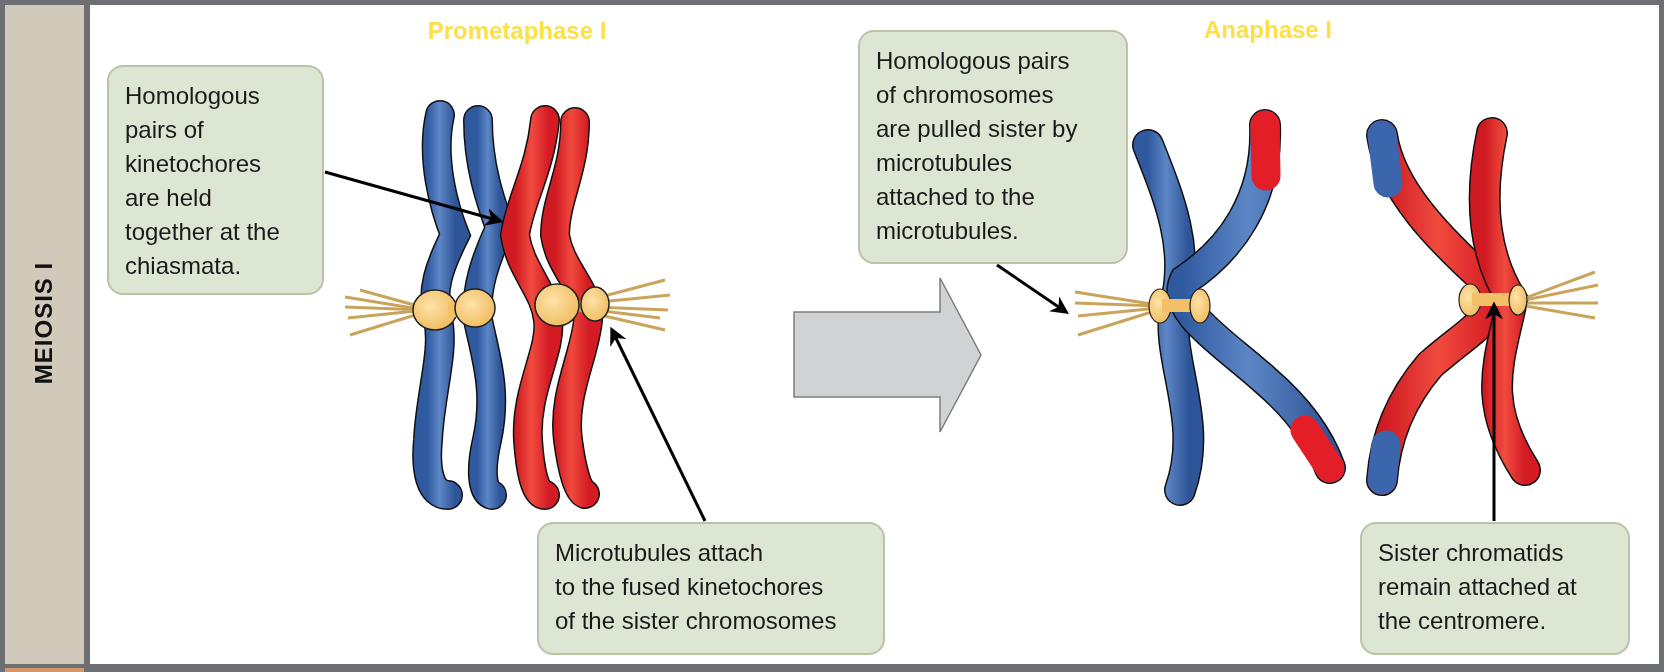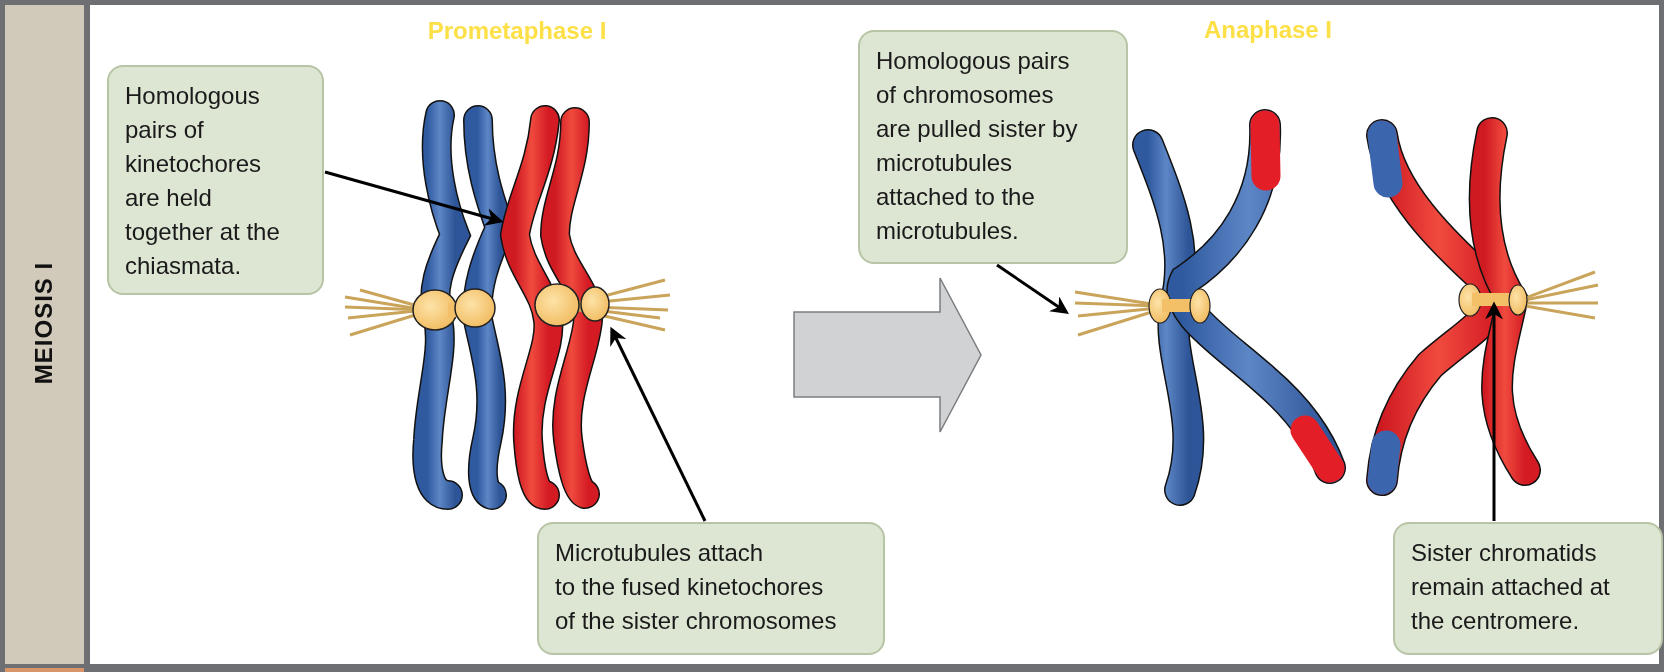--- a/index.html
+++ b/index.html
@@ -150,17 +150,17 @@
 
 <div class="callout" style="left:858px; top:30px; width:270px; height:234px;">
   <span>Homologous pairs</span>
   <span>of chromosomes</span>
   <span>are pulled sister by</span>
   <span>microtubules</span>
   <span>attached to the</span>
   <span>microtubules.</span>
 </div>
 
-<div class="callout" style="left:1393px; top:522px; width:270px; height:133px;">
+<div class="callout" style="left:1360px; top:522px; width:270px; height:133px;">
   <span>Sister chromatids</span>
   <span>remain attached at</span>
   <span>the centromere.</span>
 </div>
 
 </body></html>

